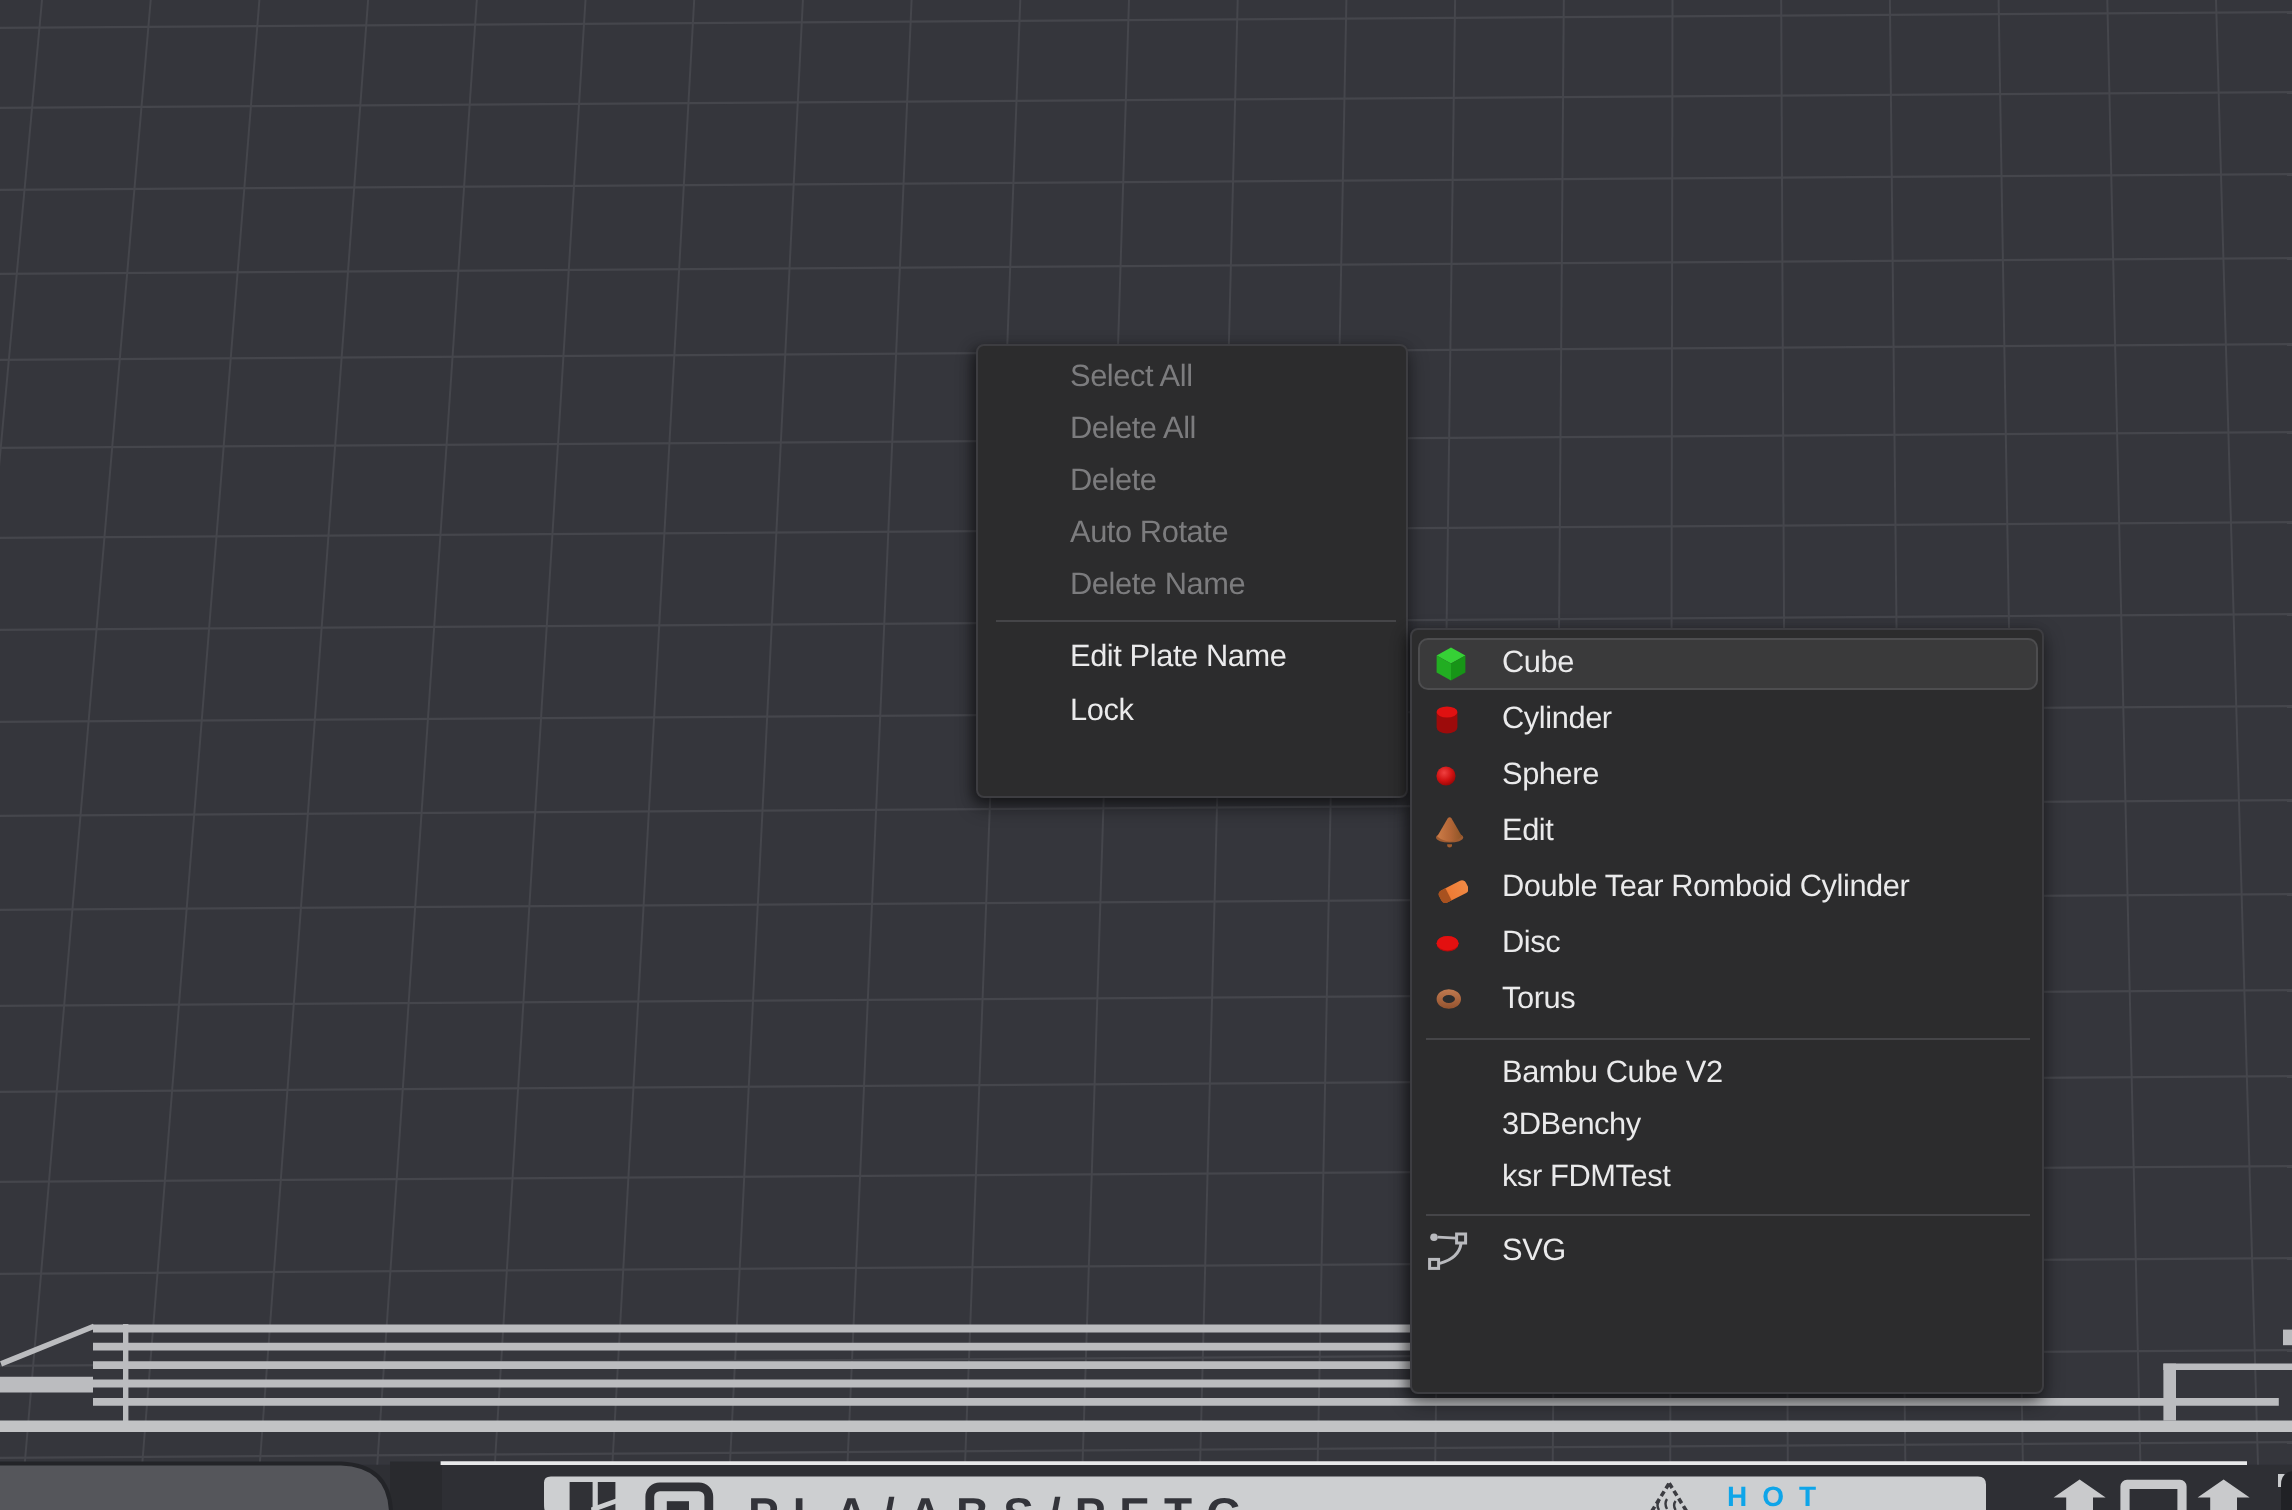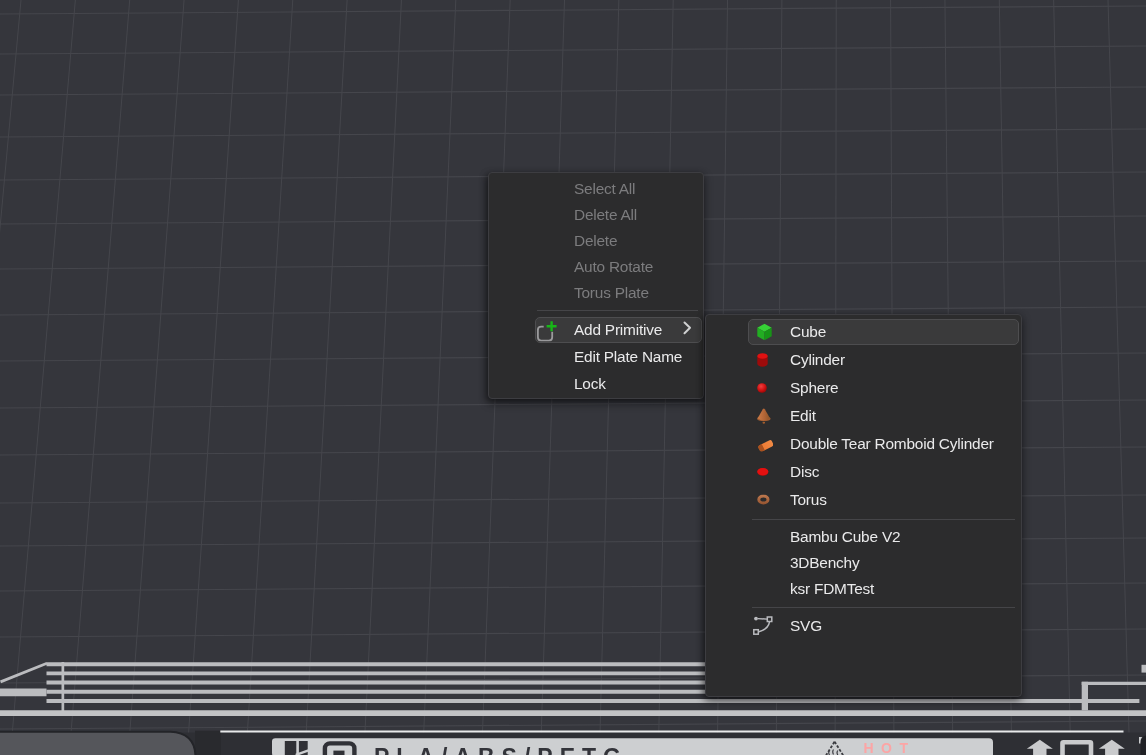--- a/index.html
+++ b/index.html
@@ -15,21 +15,20 @@
   .menu{
     position:absolute;
     letter-spacing:-0.2px;
     background:#2c2c2d;
     border:1px solid #3d3d41;
     border-radius:4px;
     box-shadow:0 4px 10px rgba(0,0,0,0.45), -2px 2px 6px rgba(0,0,0,0.35);
     box-sizing:border-box;
     color:#eaeaeb;
     font-size:15.4px;
-    padding-left:39px;
   }
   #main-menu{left:488px;top:171.5px;width:215.5px;height:227px;padding-top:3px;}
   #sub-menu{left:704.5px;top:314.3px;width:317.5px;height:383px;padding-top:3px;}
   .mrow{position:relative;display:flex;align-items:center;}
   .mrow.disabled{color:#7c7c7e;}
   .mrow .lbl{position:absolute;left:46px;white-space:nowrap;}
   #sub-menu .mrow .lbl{left:45.5px;}
   .hl{
     position:absolute;top:1px;bottom:1px;
     background:#3a3a3b;border:1px solid #4d4d4f;border-radius:5px;
@@ -45,21 +44,21 @@
 
   
   #band-text{
     position:absolute;left:374px;top:744px;
     font-size:23px;font-weight:bold;letter-spacing:7px;
     color:#33343a;white-space:nowrap;
   }
   #hot-text{
     position:absolute;left:863.5px;top:739.5px;
     font-size:14px;font-weight:bold;letter-spacing:7.5px;
-    color:#fca5a5;white-space:nowrap;
+    color:#0ea5e9;white-space:nowrap;
   }
 </style>
 </head>
 <body>
 
 <svg id="scene" width="1146" height="755">
   <defs>
     <linearGradient id="coneg" x1="0" y1="0" x2="1" y2="0">
       <stop offset="0" stop-color="#cd7c47"></stop>
         <stop offset="0.55" stop-color="#b26536"></stop>
@@ -161,38 +160,23 @@
   <div class="mrow disabled" style="height:26px">
     <span class="lbl">Delete All</span>
   </div>
   <div class="mrow disabled" style="height:26px">
     <span class="lbl">Delete</span>
   </div>
   <div class="mrow disabled" style="height:26px">
     <span class="lbl">Auto Rotate</span>
   </div>
   <div class="mrow disabled" style="height:26px">
-    <span class="lbl">Torus Plate</span>
+    <span class="lbl">Delete Name</span>
   </div>
   <div class="sep"></div>
-  <div class="mrow" style="height:28.5px">
-    <div class="hl"></div>
-    <span class="micon" style="left:8px">
-      <svg width="24" height="23" viewBox="0 0 24 23">
-        <path d="M7.7 8.1 H5.2 Q1.9 8.1 1.9 11.4 V18.8 Q1.9 22.1 5.2 22.1 H12.9 Q16.2 22.1 16.2 18.8 V13.2" fill="none" stroke="#9a9a9c" stroke-width="1.8"></path>
-        <path d="M10.6 7.7 H20.6 M15.6 2.7 V12.7" fill="none" stroke="#17b617" stroke-width="2.4"></path>
-      </svg>
-    </span>
-    <span class="lbl">Add Primitive</span>
-    <span class="chev">
-      <svg width="9" height="14" viewBox="0 0 9 14">
-        <path d="M1.5 1.5 L7 6.8 L1.5 12.2" fill="none" stroke="#cfd0d1" stroke-width="2" stroke-linecap="round" stroke-linejoin="round"></path>
-      </svg>
-    </span>
-  </div>
   <div class="mrow" style="height:26px">
     <span class="lbl">Edit Plate Name</span>
   </div>
   <div class="mrow" style="height:28px">
     <span class="lbl">Lock</span>
   </div>
 </div>
 
 <div class="menu" id="sub-menu">
   <div class="mrow" style="height:28px">

